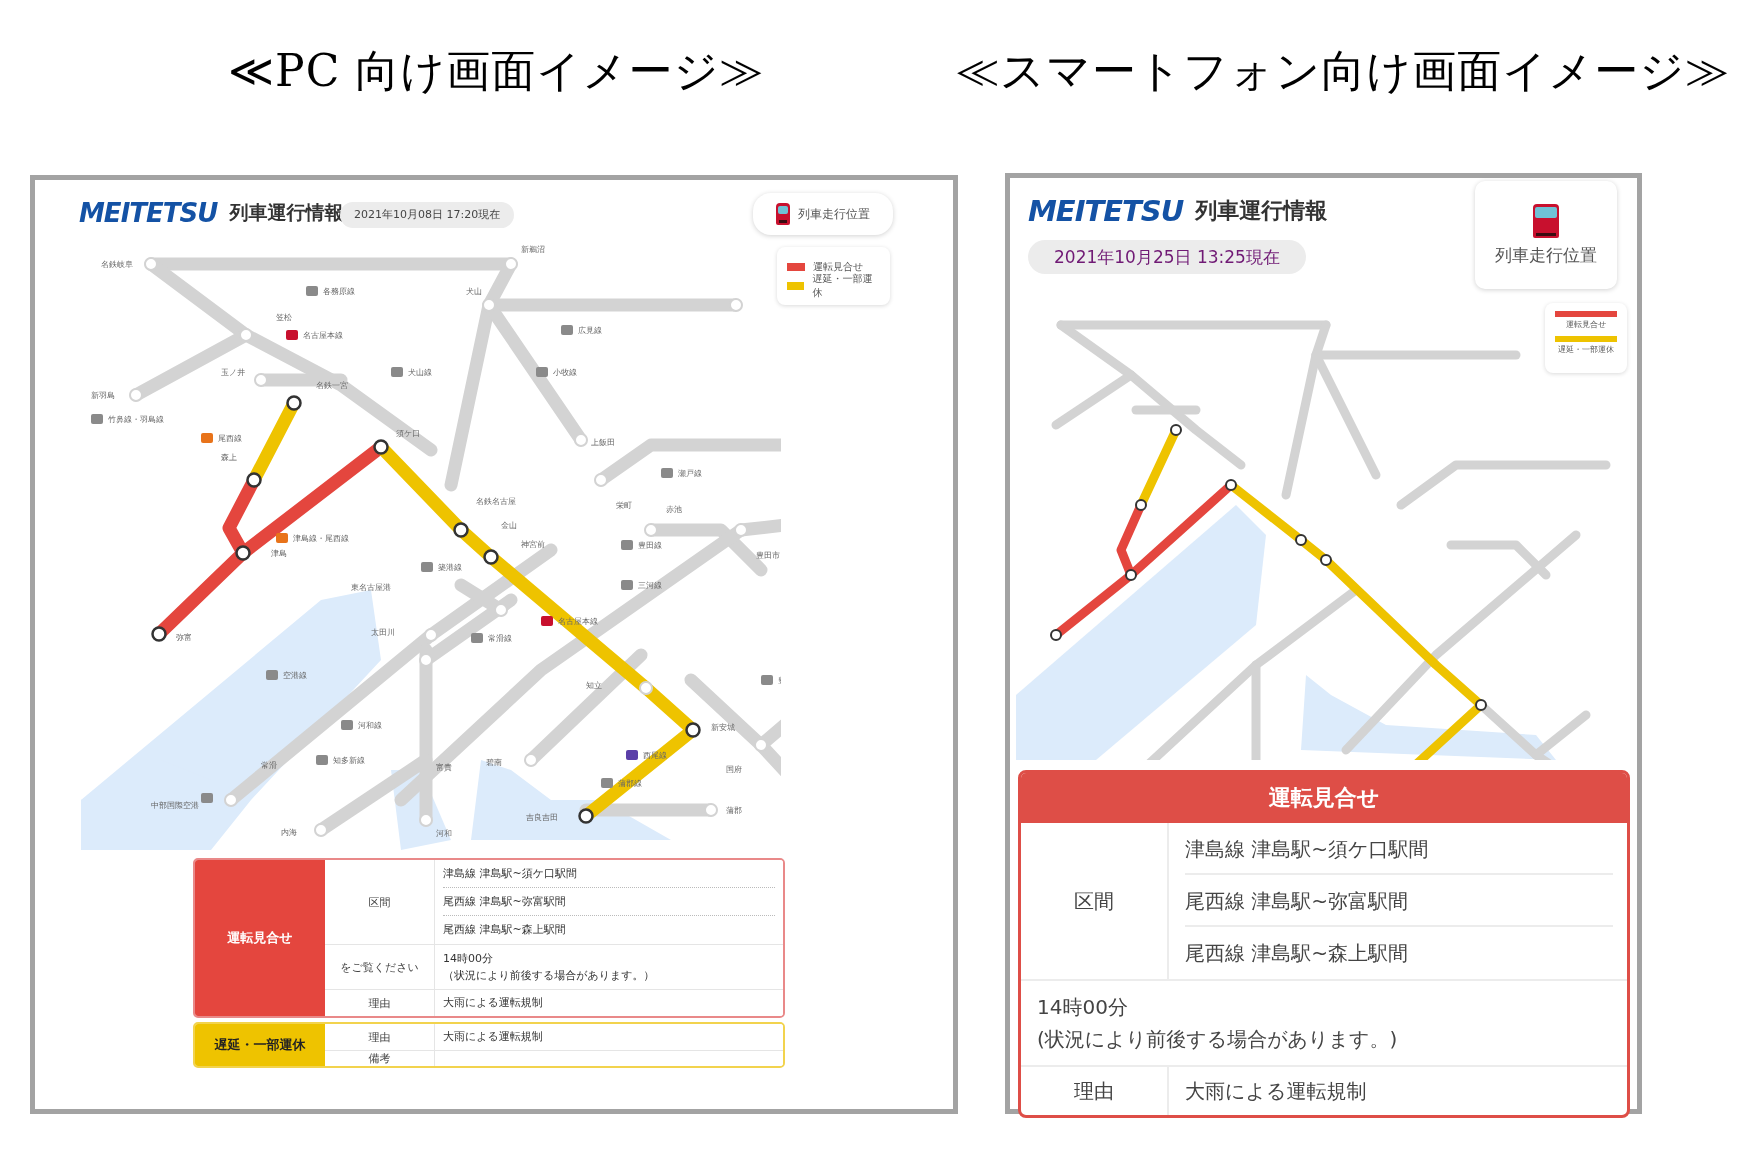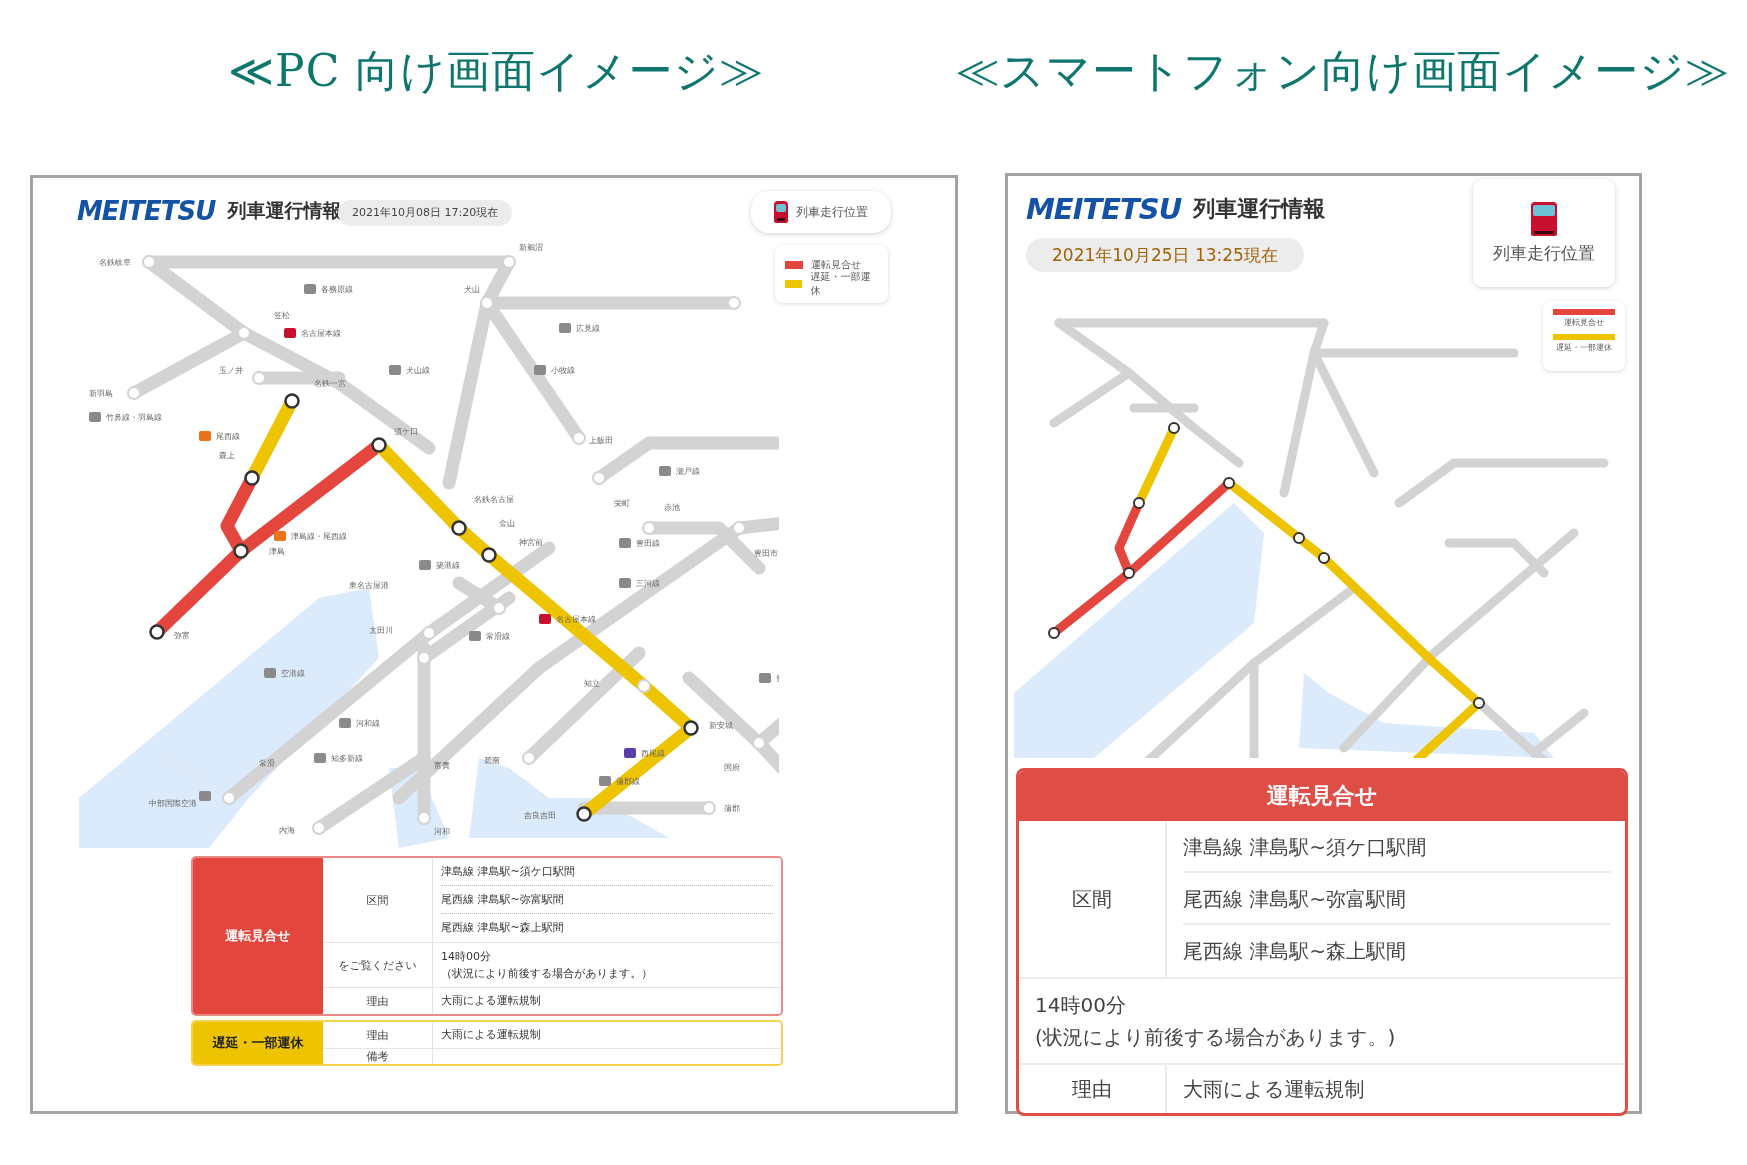--- a/index.html
+++ b/index.html
@@ -1,21 +1,21 @@
 <!DOCTYPE html>
 <html><head>
 <meta charset="utf-8">
 <style>
   * { box-sizing: border-box; margin: 0; padding: 0; }
   body { width: 1747px; height: 1165px; background: #ffffff; position: relative; overflow: hidden; font-family: "DejaVu Sans", "Liberation Sans", sans-serif; color: #333; }
-  .caption { position: absolute; top: 42px; font-family: "DejaVu Serif", "Liberation Serif", serif; font-size: 44px; color: #0f766e; letter-spacing: 1px; white-space: nowrap; }
+  .caption { position: absolute; top: 42px; font-family: "DejaVu Serif", "Liberation Serif", serif; font-size: 44px; color: #000000; letter-spacing: 1px; white-space: nowrap; }
   .caption.pc { left: 228px; }
   .caption.sp { left: 955px; }
 
-  .frame { position: absolute; border: 3px solid #a3a3a3; background: #fff; }
+  .frame { position: absolute; border: 5px solid #a3a3a3; background: #fff; }
   .frame.pc { left: 30px; top: 175px; width: 928px; height: 939px; }
   .frame.sp { left: 1005px; top: 173px; width: 637px; height: 941px; }
 
   
   .logo { position: absolute; display: flex; align-items: center; }
   .logo-mark { font-family: "DejaVu Sans", sans-serif; font-style: italic; font-weight: bold; color: #1452a5; letter-spacing: -1px; position: relative; }
   .logo-title { font-weight: bold; color: #333; margin-left: 12px; }
 
   .pc .logo { left: 44px; top: 18px; }
   .pc .logo-mark { font-size: 26px; }
@@ -35,21 +35,21 @@
   .pc .legend { left: 742px; top: 67px; width: 113px; height: 58px; padding: 10px 10px; }
   .pc .legend-row { display: flex; align-items: center; gap: 8px; height: 19px; }
   .pc .legend-swatch { width: 18px; height: 8px; }
   .sp .legend { left: 535px; top: 125px; width: 82px; height: 70px; padding: 8px 8px; font-size: 8px; text-align: center; }
   .sp .legend-row { display: flex; flex-direction: column; align-items: center; gap: 2px; margin-bottom: 6px; }
   .sp .legend-swatch { width: 62px; height: 6px; }
 
   .sp .logo { left: 18px; top: 16px; }
   .sp .logo-mark { font-size: 29px; }
   .sp .logo-title { font-size: 22px; }
-  .sp .timestamp { position: absolute; left: 18px; top: 62px; height: 34px; padding: 0 26px; border-radius: 18px; background: #ececec; font-size: 17px; line-height: 34px; color: #a16207; }
+  .sp .timestamp { position: absolute; left: 18px; top: 62px; height: 34px; padding: 0 26px; border-radius: 18px; background: #ececec; font-size: 17px; line-height: 34px; color: #701a75; }
 
   svg.map { position: absolute; }
   .pc svg.map { left: 46px; top: 60px; }
   .sp svg.map { left: 6px; top: 117px; }
   .map text { font-family: "DejaVu Sans", sans-serif; fill: #666; }
 
   
   .pc-tables { position: absolute; left: 158px; top: 678px; width: 592px; }
   .ptable { display: flex; border: 2px solid; border-radius: 5px; overflow: hidden; margin-bottom: 4px; }
   .ptable.red { border-color: #e98989; }

